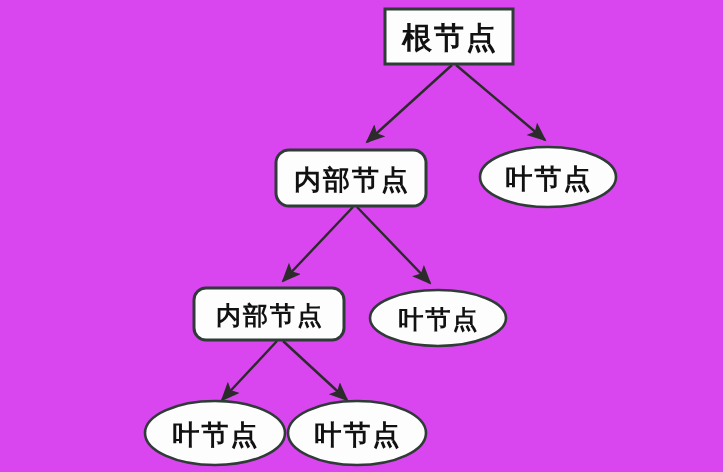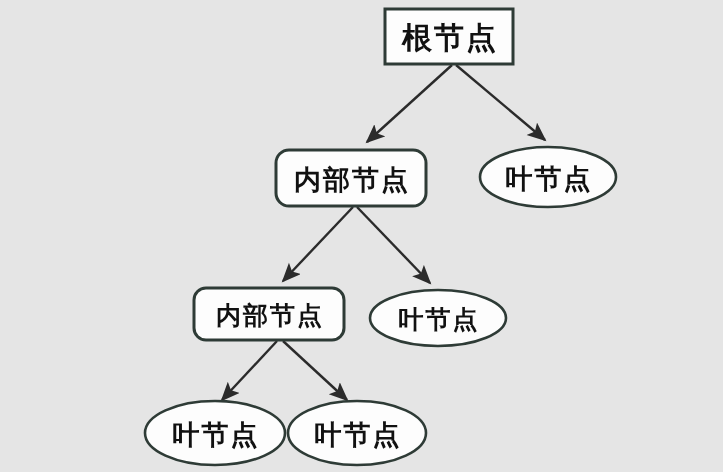--- a/index.html
+++ b/index.html
@@ -10,21 +10,21 @@
   body {
     width: 723px;
     height: 472px;
     overflow: hidden;
     font-family: "DejaVu Sans", "Liberation Sans", sans-serif;
   }
   #diagram-root {
     position: relative;
     width: 723px;
     height: 472px;
-    background: #e5e5e5;
+    background: #d946ef;
   }
   svg.tree-canvas {
     position: absolute;
     left: 0;
     top: 0;
     width: 723px;
     height: 472px;
     display: block;
   }
   .node-label {

